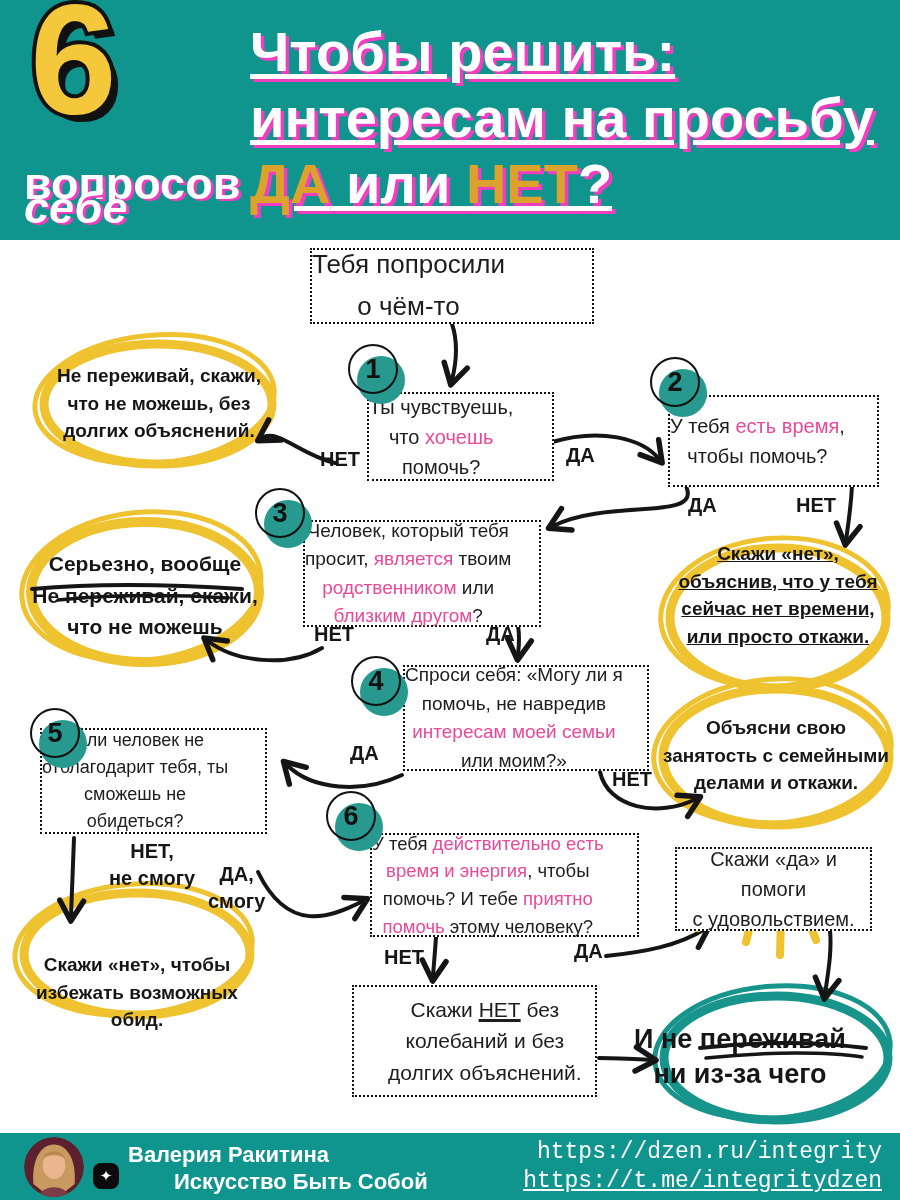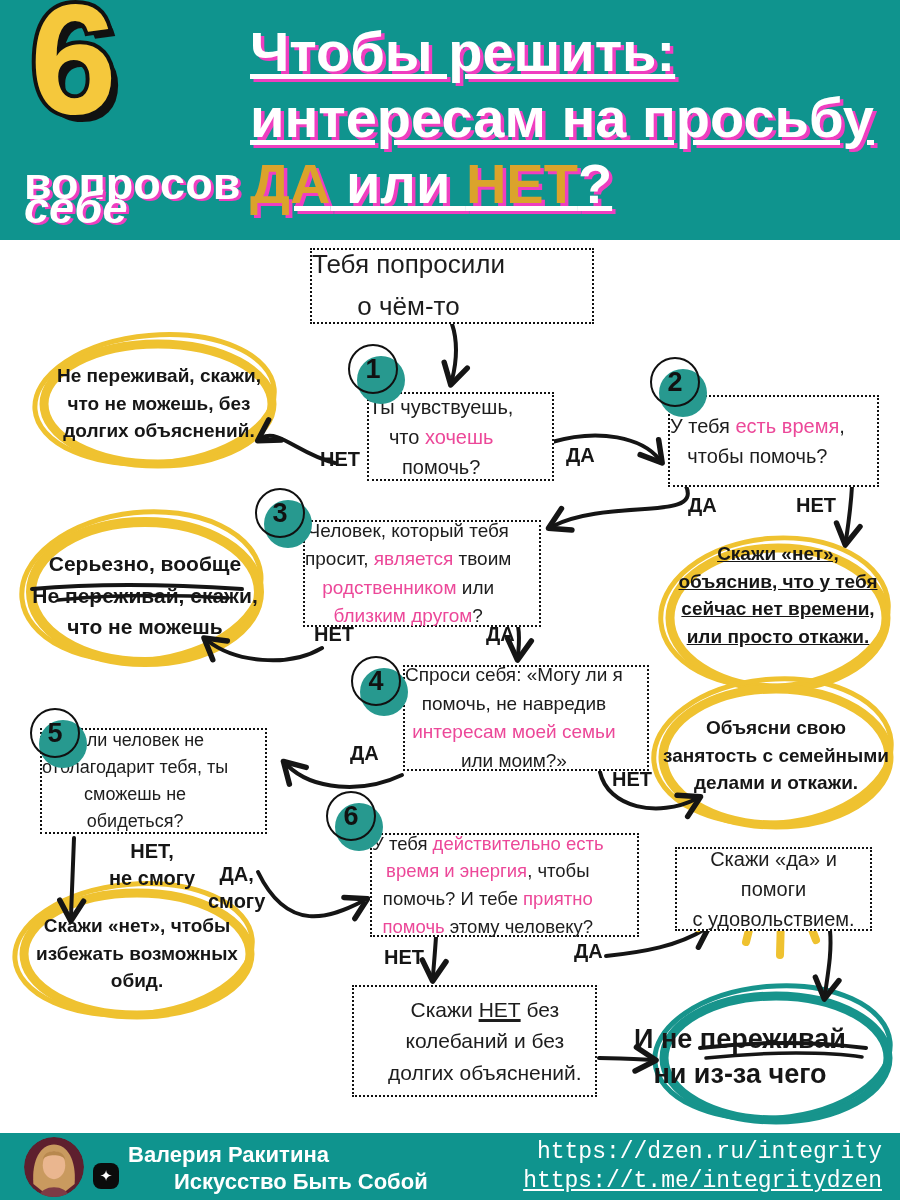--- a/index.html
+++ b/index.html
@@ -31,21 +31,21 @@
   .n6{left:370px;top:833px;width:265px;height:100px;font-size:18.5px;}
   .yesbox{left:675px;top:847px;width:193px;height:80px;}
   .nobox{left:352px;top:985px;width:245px;height:112px;font-size:21px;padding-left:34px;box-sizing:border-box;}
   
   .oval-text{position:absolute;text-align:center;font-weight:700;font-size:19px;color:#161616;
        line-height:1.45;white-space:pre-line;}
   .ov1{left:53px;top:362px;width:212px;}
   .ov2{left:28px;top:548px;width:234px;font-size:21px;line-height:1.5;}
   .ov3{left:668px;top:540px;width:220px;text-decoration:underline;}
   .ov4{left:661px;top:714px;width:230px;}
-  .ov5{left:27px;top:912px;width:220px;}
+  .ov5{left:27px;top:951px;width:220px;}
   .ovteal{left:630px;top:1022px;width:220px;font-size:27px;line-height:1.28;font-weight:800;}
   
   .badge{position:absolute;width:58px;height:60px;}
   .badge .fill{position:absolute;left:9px;top:12px;width:48px;height:48px;border-radius:50%;background:#27998f;}
   .badge .ring{position:absolute;left:0;top:0;width:46px;height:46px;border:2.5px solid #111;border-radius:50%;
         display:flex;align-items:center;justify-content:center;font-size:27px;font-weight:700;color:#111;background:transparent;}
   .b1{left:348px;top:344px;} .b2{left:650px;top:357px;} .b3{left:255px;top:488px;}
   .b4{left:351px;top:656px;} .b5{left:30px;top:708px;} .b6{left:326px;top:791px;}
   
   .lbl{position:absolute;font-weight:800;font-size:20px;color:#161616;white-space:pre-line;text-align:center;line-height:1.35;}

